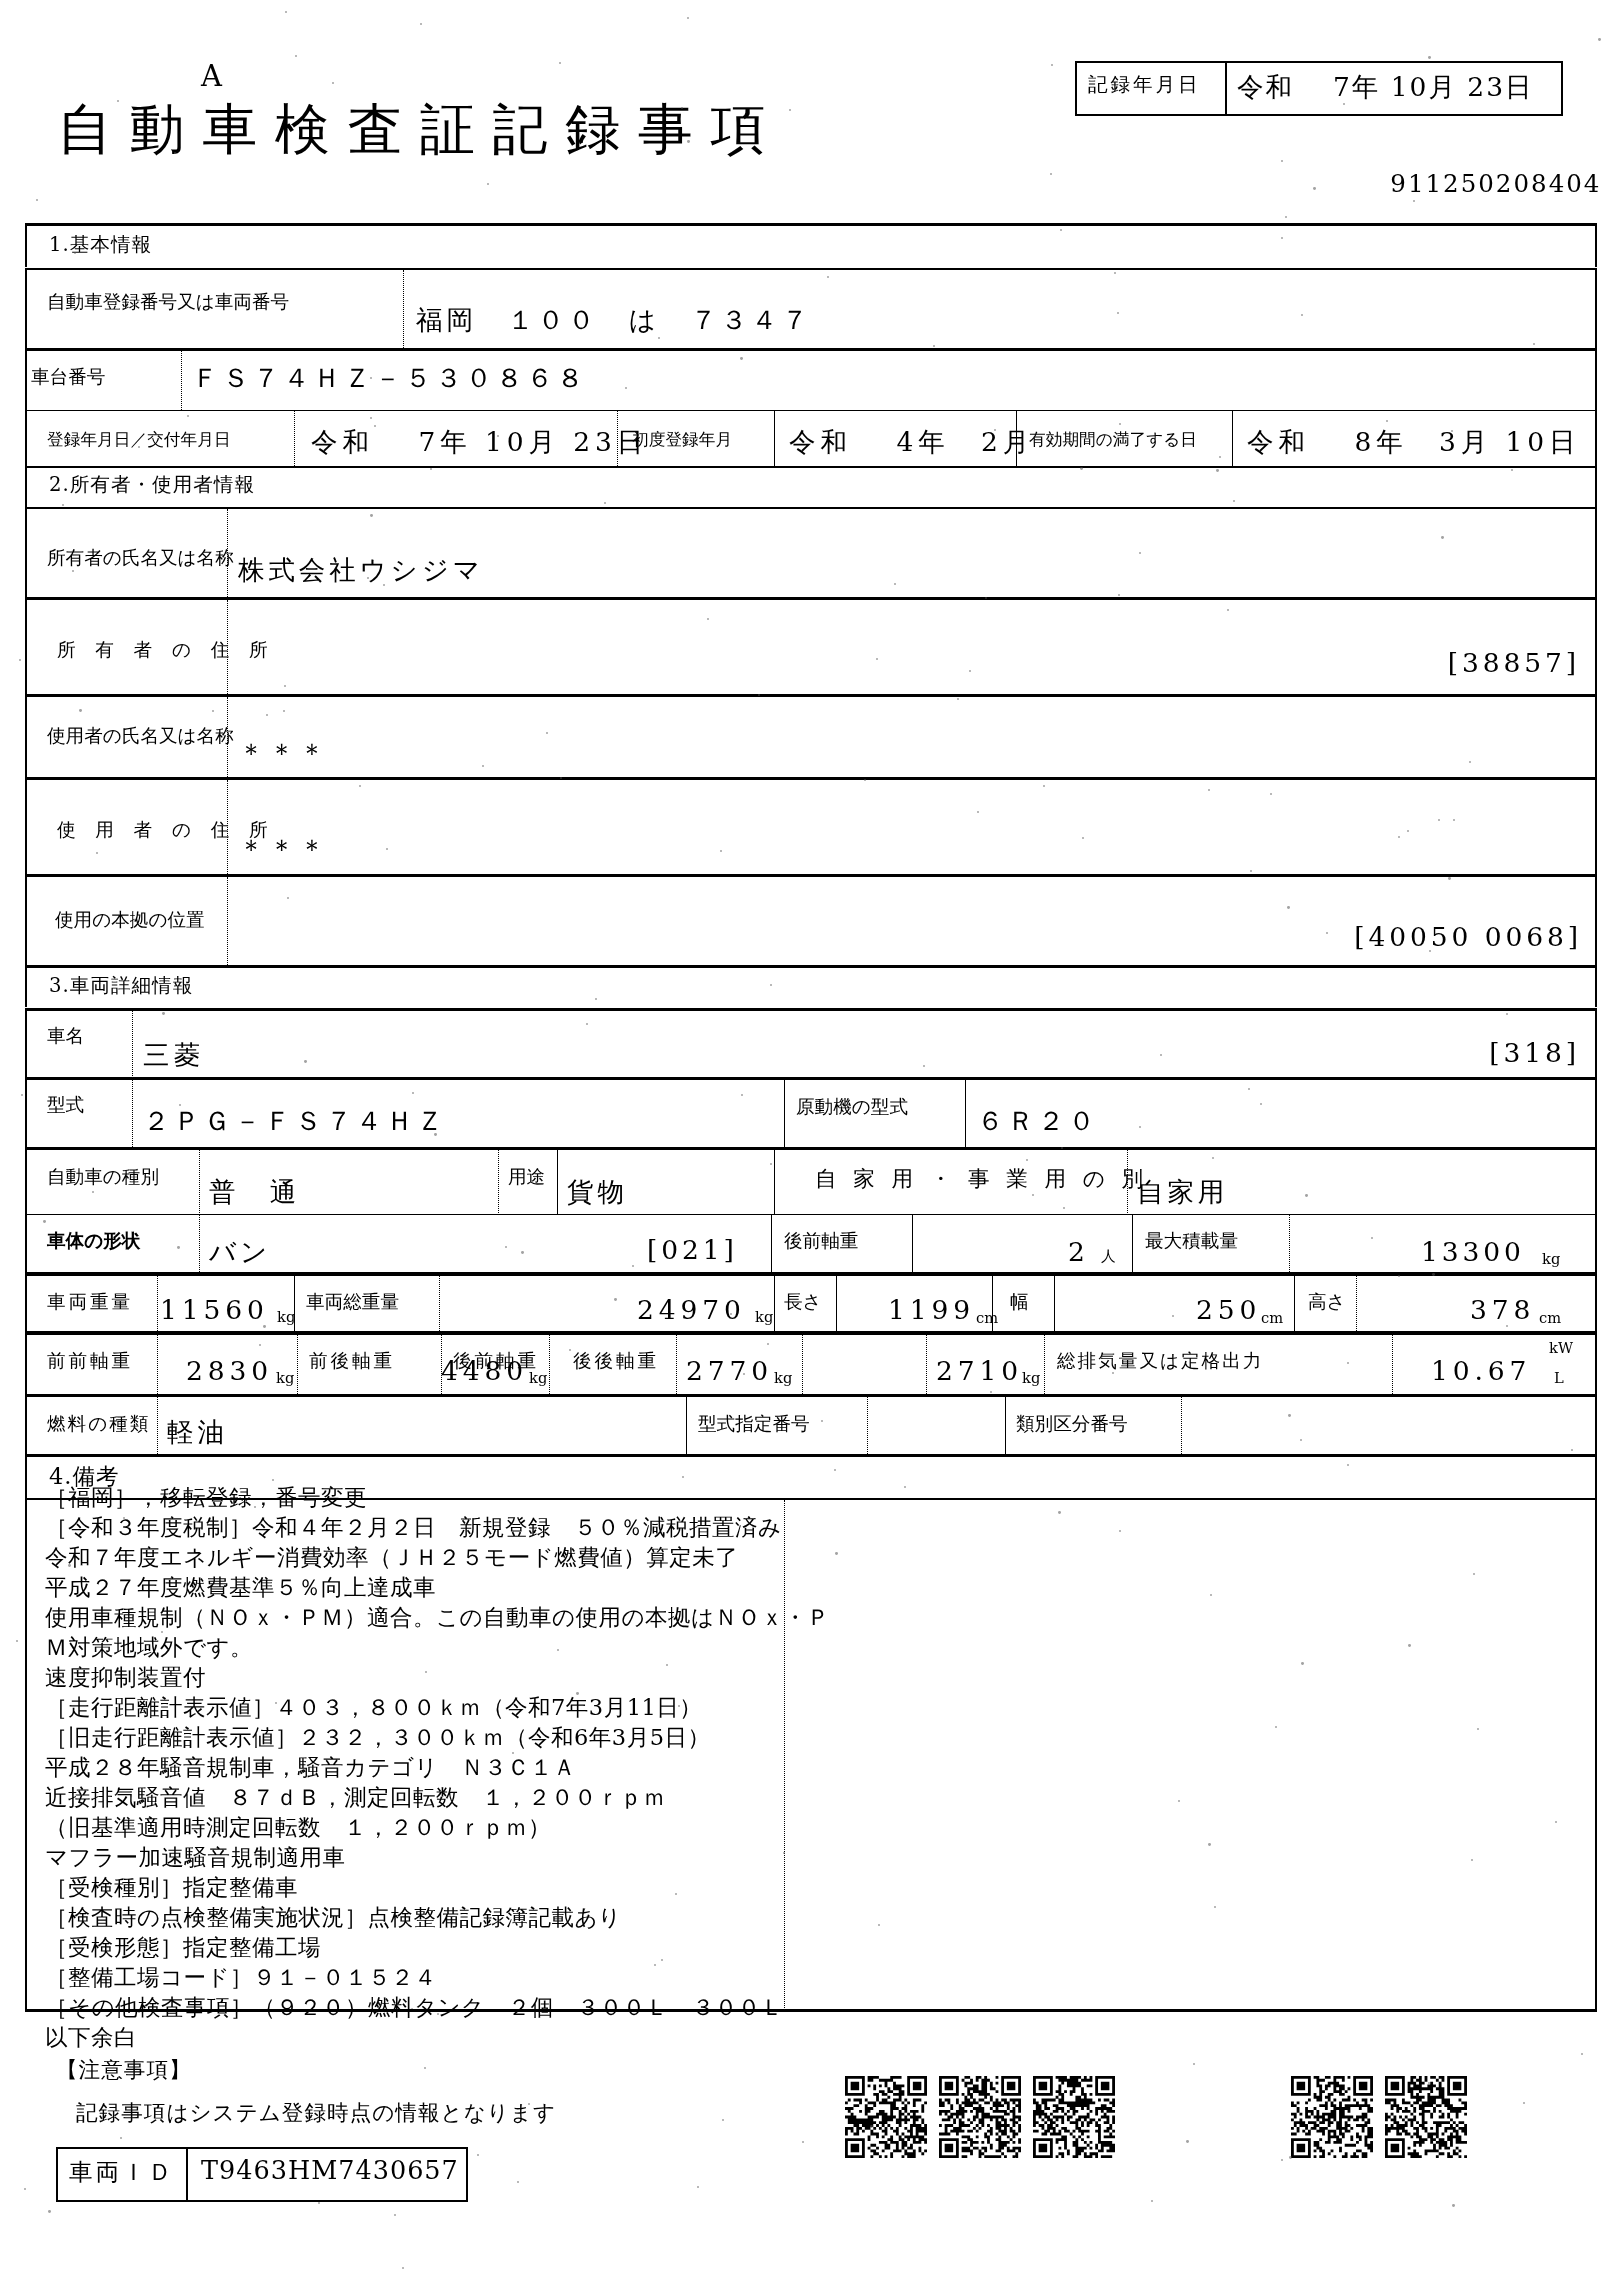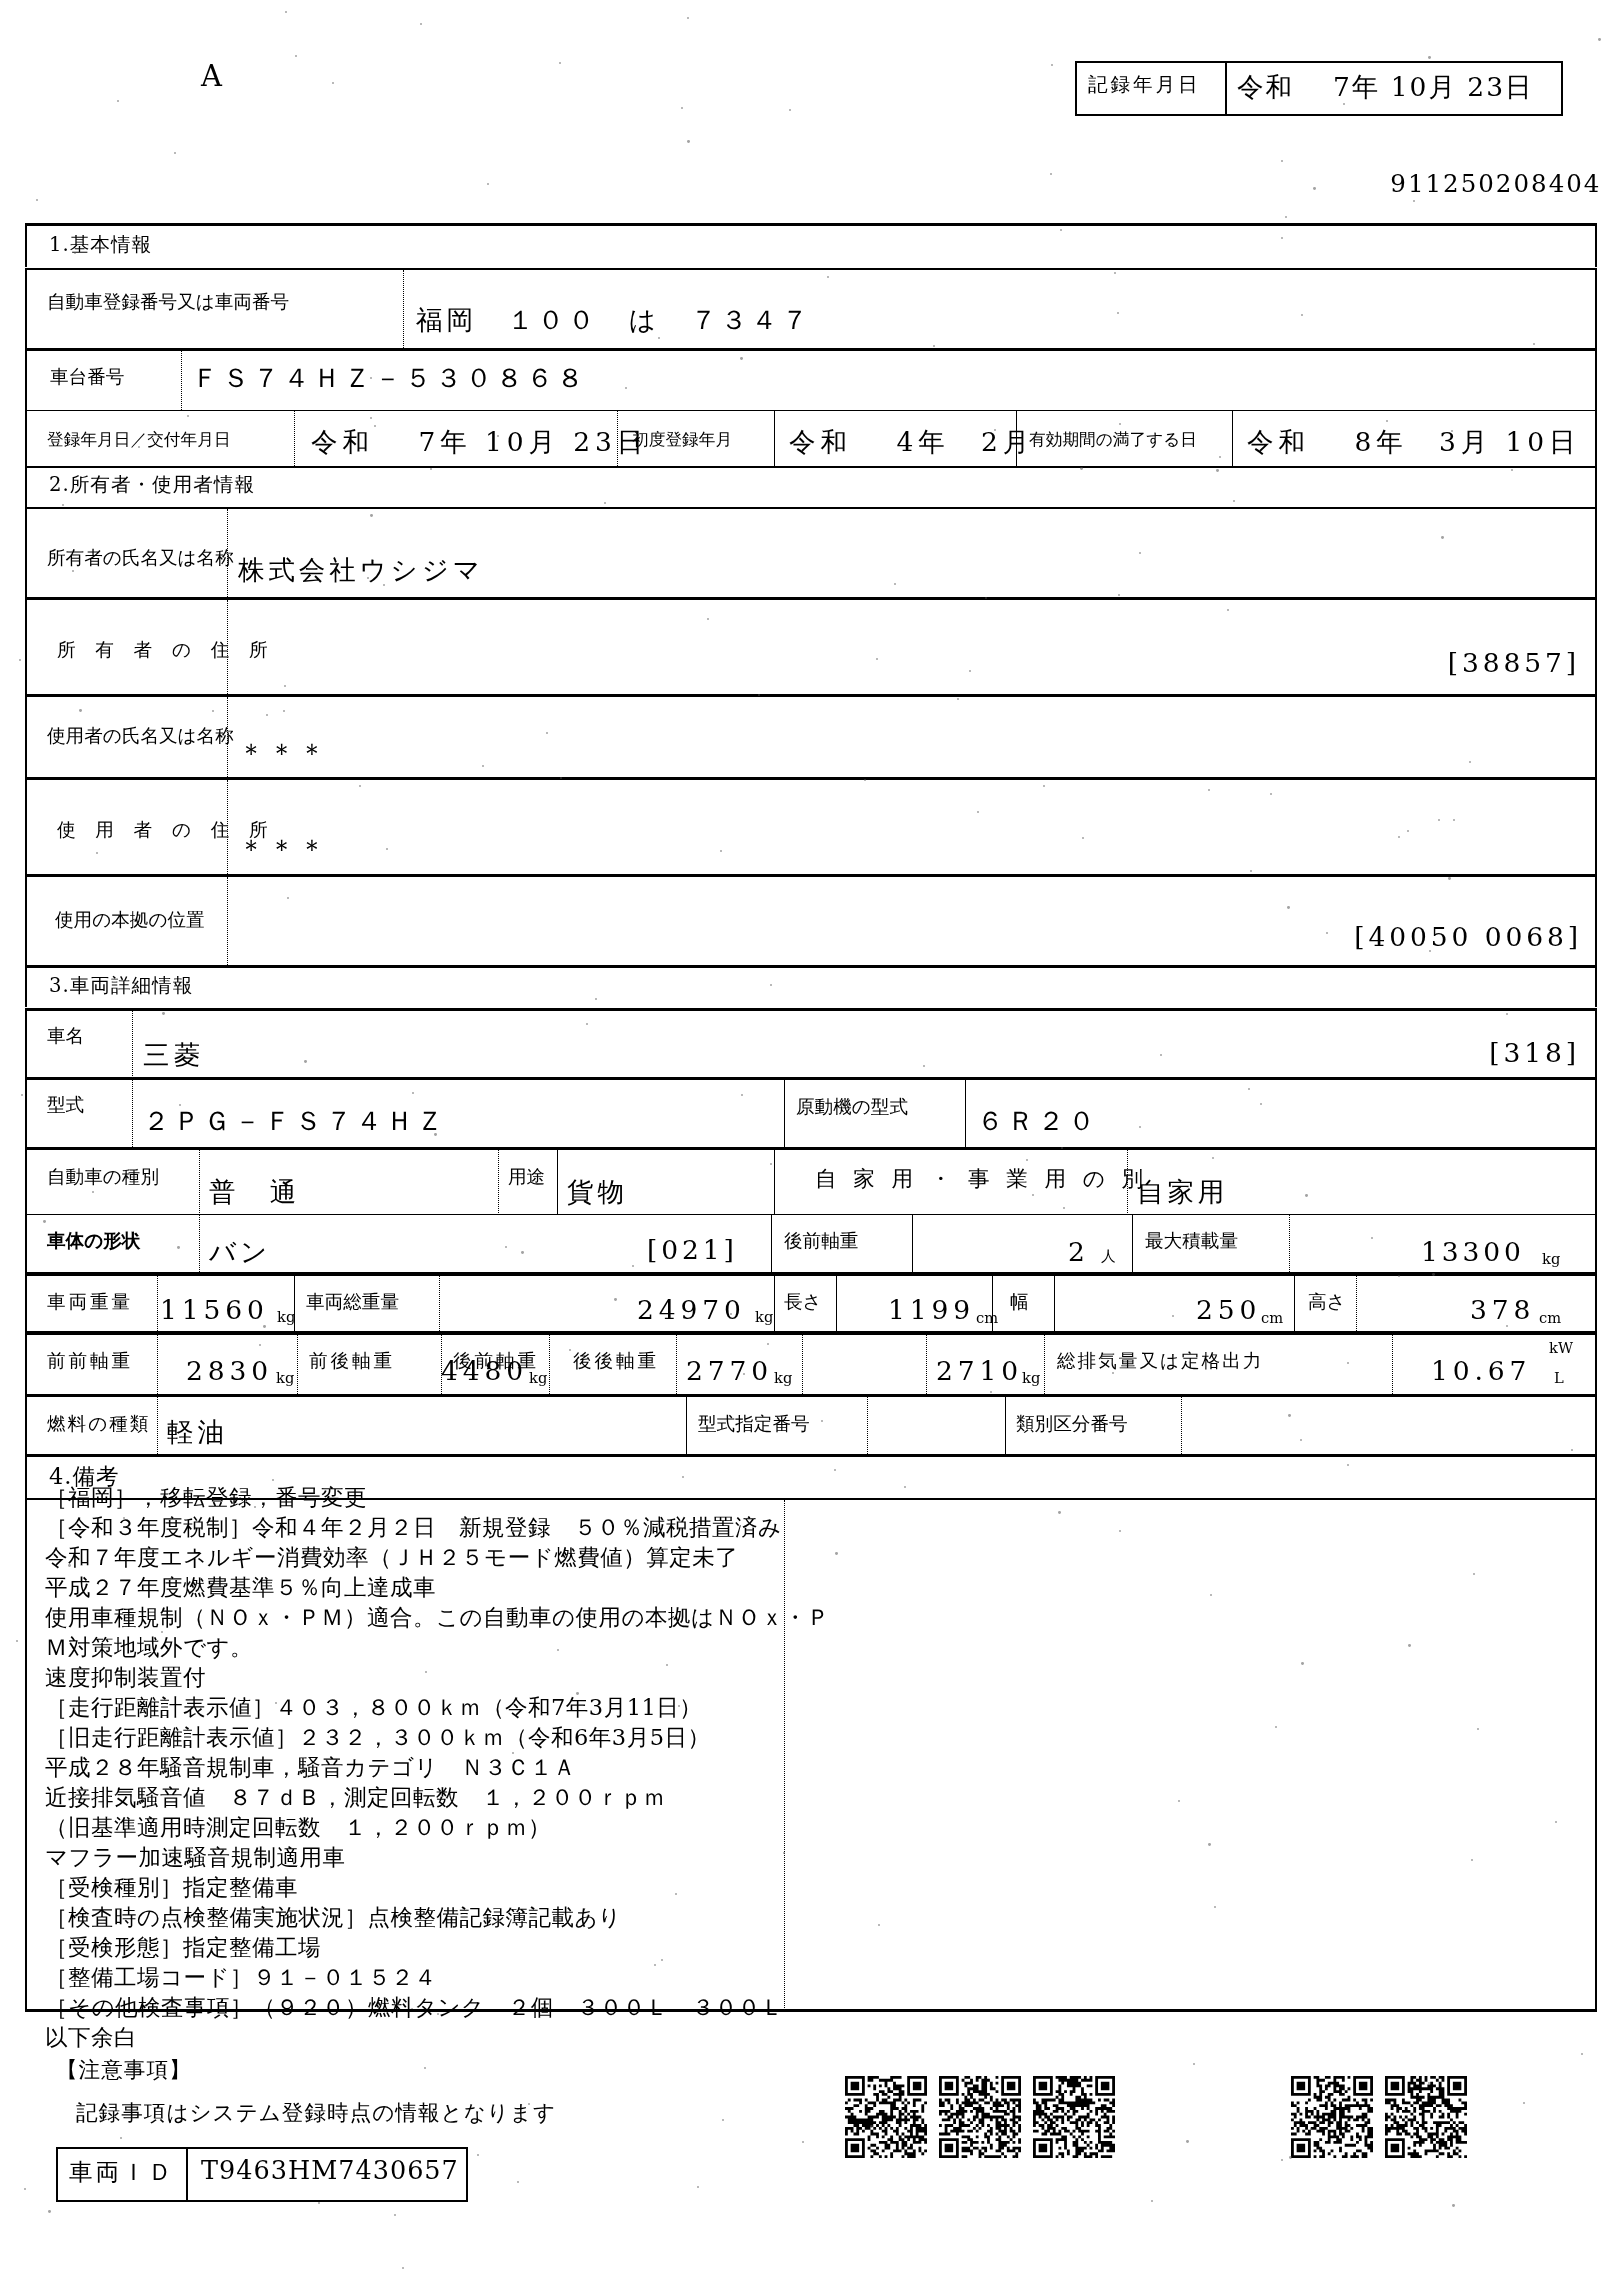--- a/index.html
+++ b/index.html
@@ -63,41 +63,42 @@
 
   
   .spk{position:absolute;background:#555;width:2px;height:2px;border-radius:50%;opacity:.55;}
 </style>
 </head>
 <body>
 
 <div class="page">
 
   <div class="abs" id="markA">A</div>
+  <div class="abs" id="docTitle">自動車検査証記録事項</div>
   <div class="abs" id="docNo">911250208404</div>
 
   <div class="bx" id="recBox"></div>
   <div class="bx" id="recBoxSplit"></div>
   <div class="abs lbl" id="recLbl">記録年月日</div>
   <div class="abs" id="recVal">令和　 7年 10月 23日</div>
 
   <div class="hline" style="top:223px;"></div>
   <div class="sect" style="top:226px;height:41px;"></div>
   <div class="abs secthdr" style="left:49px;top:231px;">1.基本情報</div>
   <div class="hline" style="top:268px;height:2px;"></div>
 
   <div class="sect" style="top:270px;height:78px;"></div>
   <div class="vdot" style="left:403px;top:270px;height:78px;"></div>
   <div class="abs lbl" style="left:47px;top:289px;">自動車登録番号又は車両番号</div>
   <div class="abs val" style="left:416px;top:302px;">福岡　１００　は　７３４７</div>
   <div class="hline" style="top:348px;"></div>
 
   <div class="sect" style="top:351px;height:59px;"></div>
   <div class="vdot" style="left:181px;top:351px;height:59px;"></div>
-  <div class="abs lbl" style="left:50px;top:364px;">車台番号</div>
+  <div class="abs lbl" style="left:31px;top:364px;">車台番号</div>
   <div class="abs val" style="left:192px;top:360px;">ＦＳ７４ＨＺ－５３０８６８</div>
   <div class="hline" style="top:410px;height:1px;"></div>
 
   <div class="sect" style="top:411px;height:55px;"></div>
   <div class="vdot" style="left:294px;top:411px;height:55px;"></div>
   <div class="vdot" style="left:617px;top:411px;height:55px;"></div>
   <div class="vsolid" style="left:774px;top:411px;height:55px;"></div>
   <div class="vsolid" style="left:1016px;top:411px;height:55px;"></div>
   <div class="vsolid" style="left:1232px;top:411px;height:55px;"></div>
   <div class="abs lbl" style="left:47px;top:428px;font-size:16.7px;">登録年月日／交付年月日</div>

